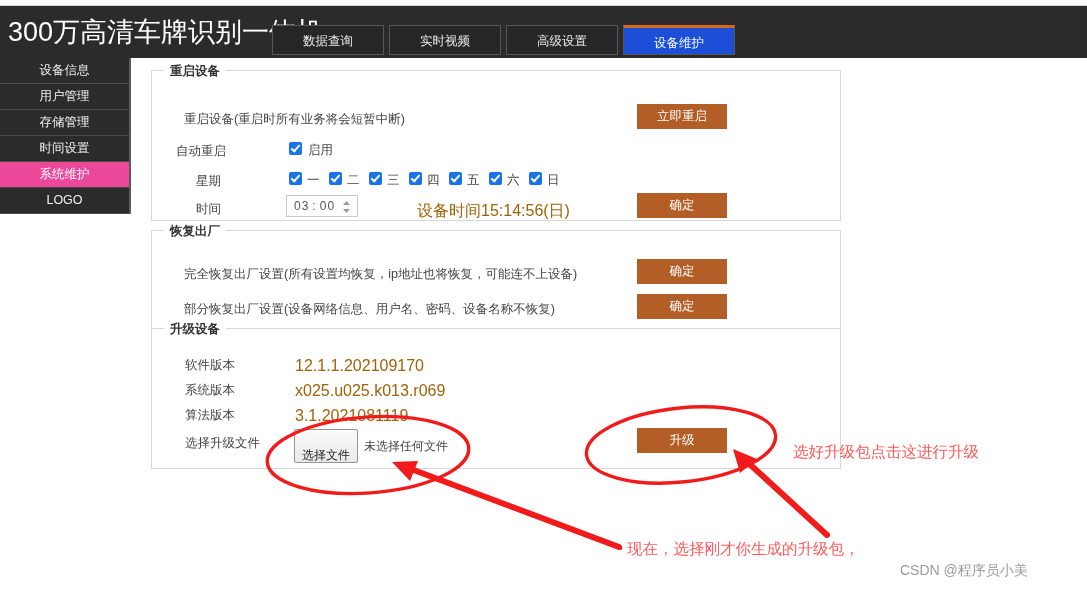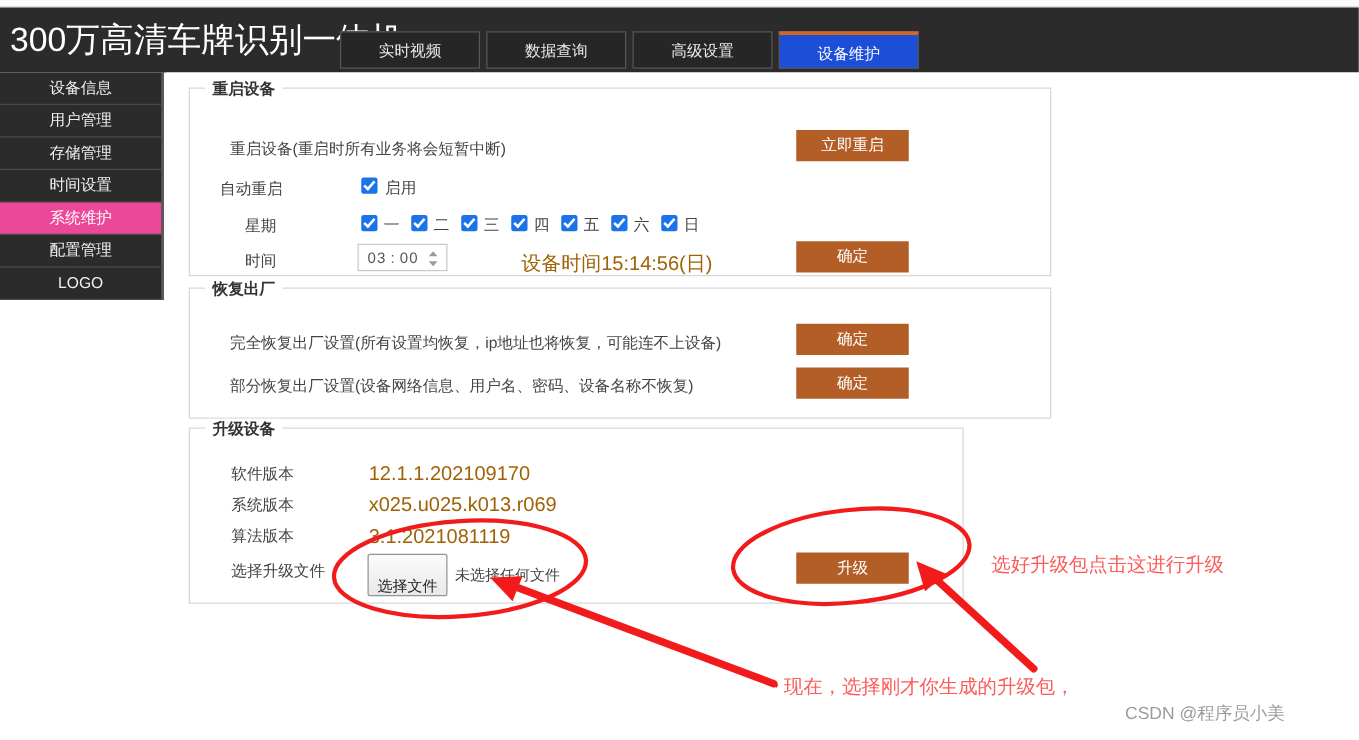--- a/index.html
+++ b/index.html
@@ -231,34 +231,33 @@
   }
 </style>
 </head>
 <body>
 
 <div class="top-strip"></div>
 
 <div class="header">
   <div class="brand">300万高清车牌识别一体机</div>
   <div class="tabs">
+    <div class="tab">数据查询</div>
     <div class="tab">实时视频</div>
-    <div class="tab">数据查询</div>
     <div class="tab">高级设置</div>
     <div class="tab active">设备维护</div>
   </div>
 </div>
 
 <div class="sidebar">
   <div class="side-item">设备信息</div>
   <div class="side-item">用户管理</div>
   <div class="side-item">存储管理</div>
   <div class="side-item">时间设置</div>
   <div class="side-item active">系统维护</div>
-  <div class="side-item">配置管理</div>
   <div class="side-item">LOGO</div>
 </div>
 
 <div class="content">
 
   <div class="panel" style="left:18px; top:12px; width:690px; height:151px;">
     <div class="panel-title">重启设备</div>
 
     <div class="row-label" style="left:32px; top:40px;">重启设备(重启时所有业务将会短暂中断)</div>
     <button class="btn" style="left:485px; top:33px;">立即重启</button>
@@ -300,21 +299,21 @@
   <div class="panel" style="left:18px; top:172px; width:690px; height:105px;">
     <div class="panel-title">恢复出厂</div>
 
     <div class="row-label" style="left:32px; top:35px;">完全恢复出厂设置(所有设置均恢复，ip地址也将恢复，可能连不上设备)</div>
     <button class="btn" style="left:485px; top:28px;">确定</button>
 
     <div class="row-label" style="left:32px; top:70px;">部分恢复出厂设置(设备网络信息、用户名、密码、设备名称不恢复)</div>
     <button class="btn" style="left:485px; top:63px;">确定</button>
   </div>
 
-  <div class="panel" style="left:18px; top:284px; width:620px; height:141px;">
+  <div class="panel" style="left:18px; top:270px; width:690px; height:141px;">
     <div class="panel-title">升级设备</div>
 
     <div class="row-label" style="left:33px; top:28px;">软件版本</div>
     <div class="row-value" style="left:143px; top:28px;">12.1.1.202109170</div>
 
     <div class="row-label" style="left:33px; top:53px;">系统版本</div>
     <div class="row-value" style="left:143px; top:53px;">x025.u025.k013.r069</div>
 
     <div class="row-label" style="left:33px; top:78px;">算法版本</div>
     <div class="row-value" style="left:143px; top:78px;">3.1.2021081119</div>

